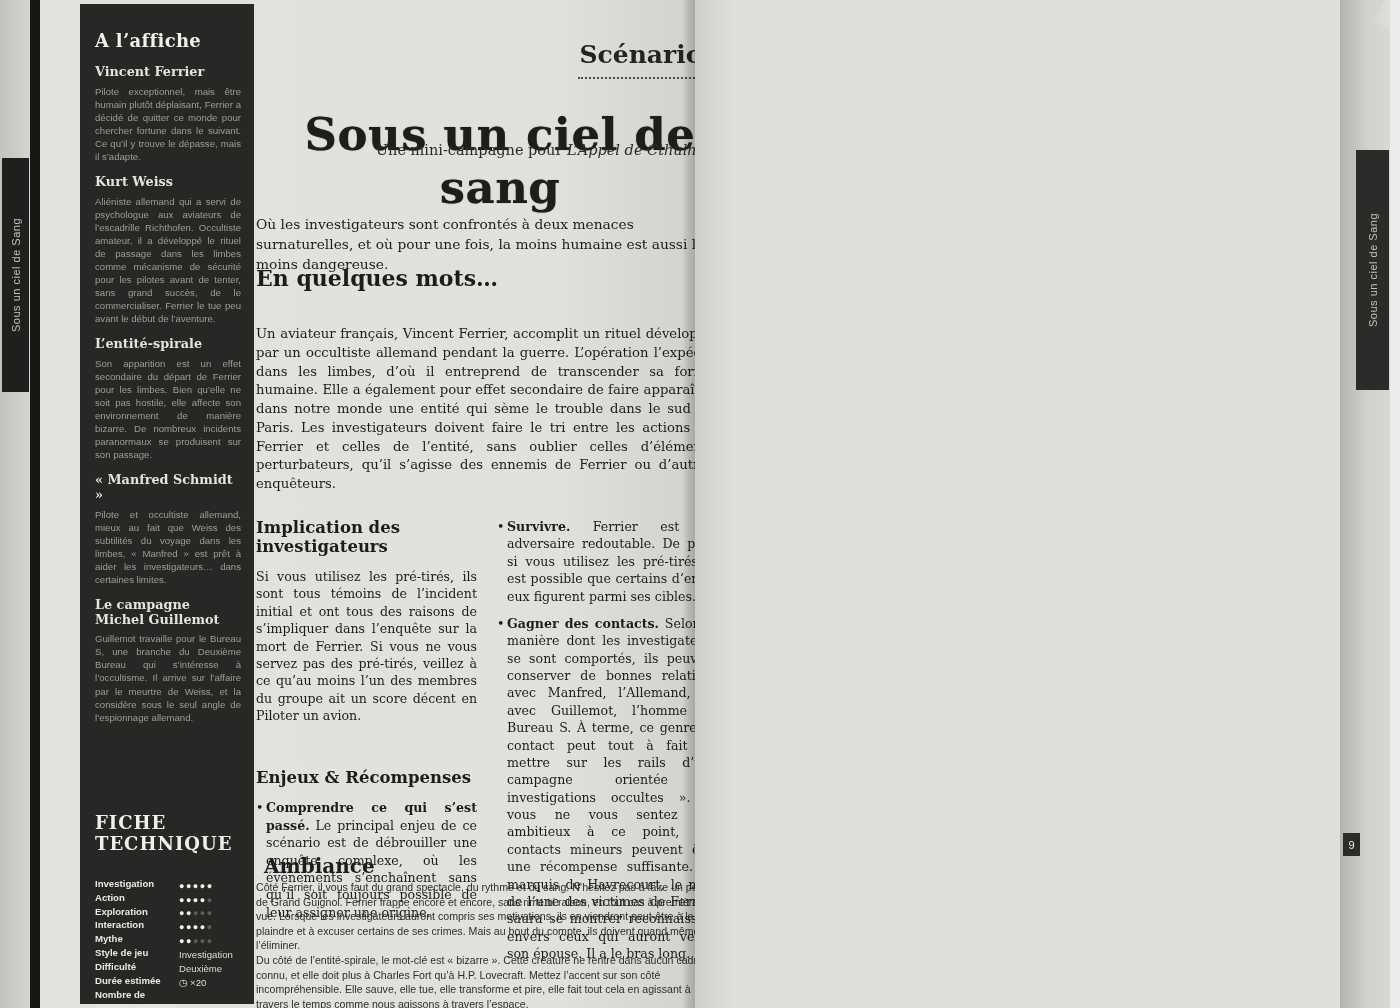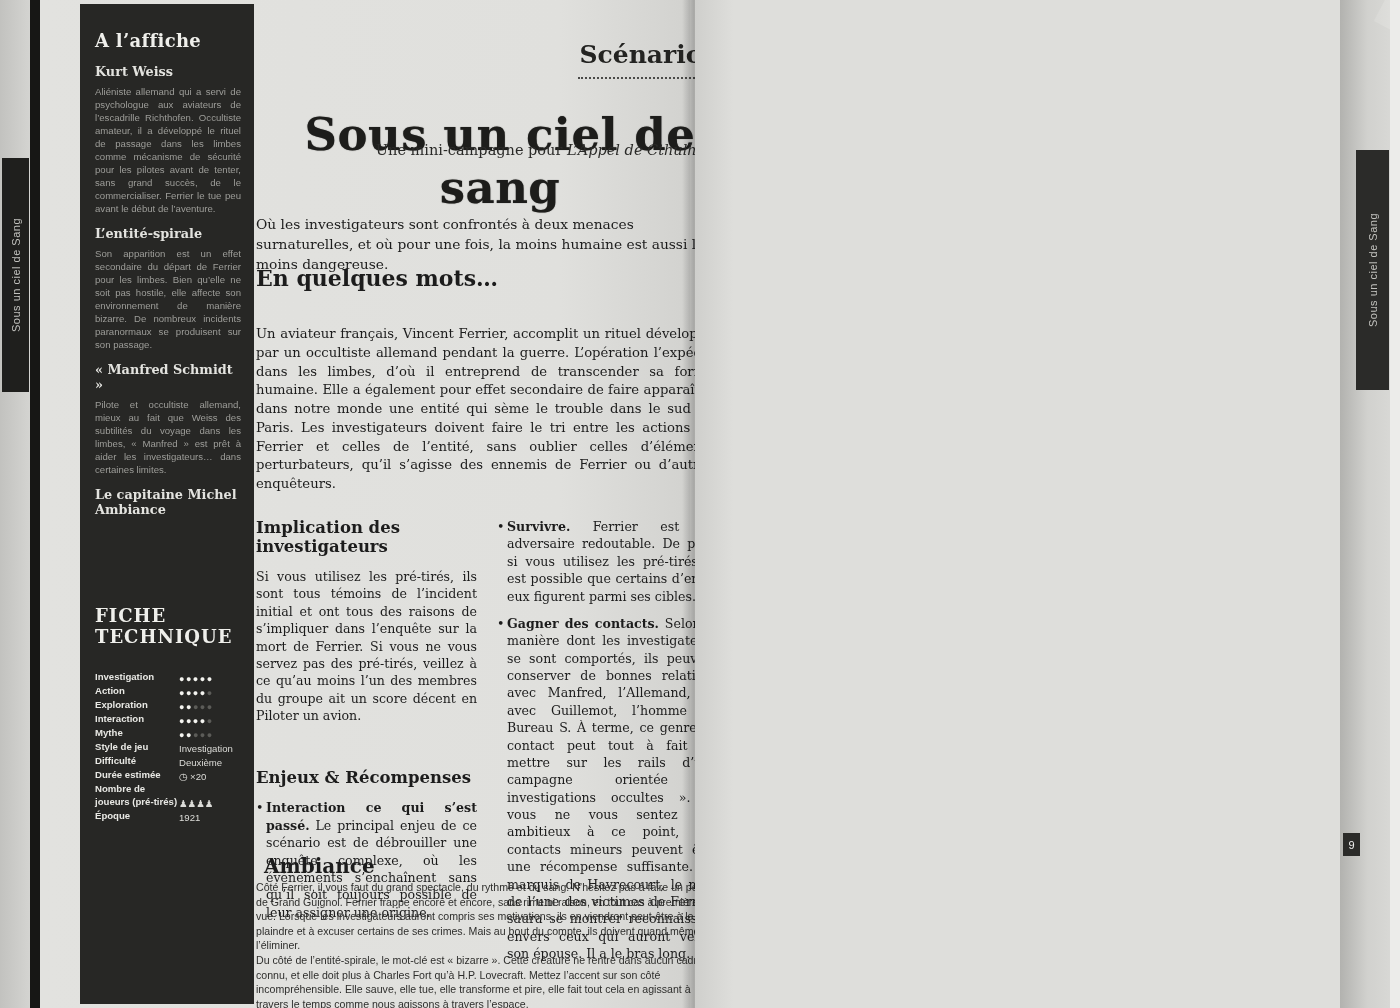--- a/index.html
+++ b/index.html
@@ -101,33 +101,38 @@
     <span>Sous un ciel de Sang</span>
   </div>
   <div class="rule-left"></div>
 
   <div class="page-left">
 
     <div class="sidebar-dark">
       <h2>A l’affiche</h2>
 
       <div class="sb-entry">
+        <h3>Vincent Ferrier</h3>
+        <p>Pilote exceptionnel, mais être humain plutôt déplaisant, Ferrier a décidé de quitter ce monde pour chercher fortune dans le suivant. Ce qu’il y trouve le dépasse, mais il s’adapte.</p>
+      </div>
+      <div class="sb-entry">
         <h3>Kurt Weiss</h3>
         <p>Aliéniste allemand qui a servi de psychologue aux aviateurs de l’escadrille Richthofen. Occultiste amateur, il a développé le rituel de passage dans les limbes comme mécanisme de sécurité pour les pilotes avant de tenter, sans grand succès, de le commercialiser. Ferrier le tue peu avant le début de l’aventure.</p>
       </div>
       <div class="sb-entry">
         <h3>L’entité-spirale</h3>
         <p>Son apparition est un effet secondaire du départ de Ferrier pour les limbes. Bien qu’elle ne soit pas hostile, elle affecte son environnement de manière bizarre. De nombreux incidents paranormaux se produisent sur son passage.</p>
       </div>
       <div class="sb-entry">
         <h3>« Manfred Schmidt »</h3>
         <p>Pilote et occultiste allemand, mieux au fait que Weiss des subtilités du voyage dans les limbes, « Manfred » est prêt à aider les investigateurs… dans certaines limites.</p>
       </div>
       <div class="sb-entry">
-        <h3>Le capitaine Michel Ambiance</h3>
+        <h3>Le campagne Michel Guillemot</h3>
+        <p>Guillemot travaille pour le Bureau S, une branche du Deuxième Bureau qui s’intéresse à l’occultisme. Il arrive sur l’affaire par le meurtre de Weiss, et la considère sous le seul angle de l’espionnage allemand.</p>
       </div>
 
       <div class="fiche">
         <h2>FICHE TECHNIQUE</h2>
 
         <div class="fiche-row">
           <span class="lab">Investigation</span>
           <span class="dots"><span class="on">●●●●●</span><span class="off"></span></span>
         </div>
         <div class="fiche-row">
@@ -178,21 +183,21 @@
     <p class="intro">Où les investigateurs sont confrontés à deux menaces surnaturelles, et où pour une fois, la moins humaine est aussi la moins dangereuse.</p>
 
     <h2 class="h-quelques">En quelques mots…</h2>
     <p class="p-quelques">Un aviateur français, Vincent Ferrier, accomplit un rituel développé par un occultiste allemand pendant la guerre. L’opération l’expédie dans les limbes, d’où il entreprend de transcender sa forme humaine. Elle a également pour effet secondaire de faire apparaître dans notre monde une entité qui sème le trouble dans le sud de Paris. Les investigateurs doivent faire le tri entre les actions de Ferrier et celles de l’entité, sans oublier celles d’éléments perturbateurs, qu’il s’agisse des ennemis de Ferrier ou d’autres enquêteurs.</p>
 
     <div class="cols-left">
       <div class="col">
         <h3>Implication des investigateurs</h3>
         <p>Si vous utilisez les pré-tirés, ils sont tous témoins de l’incident initial et ont tous des raisons de s’impliquer dans l’enquête sur la mort de Ferrier. Si vous ne vous servez pas des pré-tirés, veillez à ce qu’au moins l’un des membres du groupe ait un score décent en Piloter un avion.</p>
         <h3 class="h-enjeux">Enjeux &amp; Récompenses</h3>
-        <p class="bullet"><b>Interaction ce qui s’est passé.</b><span> Le principal enjeu de ce scénario est de débrouiller une enquête complexe, où les événements s’enchaînent sans qu’il soit toujours possible de leur assigner une origine.</span></p>
+        <p class="bullet"><b>Comprendre ce qui s’est passé.</b><span> Le principal enjeu de ce scénario est de débrouiller une enquête complexe, où les événements s’enchaînent sans qu’il soit toujours possible de leur assigner une origine.</span></p>
       </div>
       <div class="col">
         <p class="bullet"><b>Survivre.</b><span> Ferrier est un adversaire redoutable. De plus, si vous utilisez les pré-tirés, il est possible que certains d’entre eux figurent parmi ses cibles.</span></p>
         <p class="bullet"><b>Gagner des contacts.</b><span> Selon la manière dont les investigateurs se sont comportés, ils peuvent conserver de bonnes relations avec Manfred, l’Allemand, ou avec Guillemot, l’homme du Bureau S. À terme, ce genre de contact peut tout à fait les mettre sur les rails d’une campagne orientée « investigations occultes ». Si vous ne vous sentez pas ambitieux à ce point, des contacts mineurs peuvent être une récompense suffisante. Le marquis de Havrecourt, le mari de l’une des victimes de Ferrier, saura se montrer reconnaissant envers ceux qui auront vengé son épouse. Il a le bras long.</span></p>
       </div>
     </div>
 
     <h3 class="h-ambiance">Ambiance</h3>
     <div class="p-ambiance">
       <p>Côté Ferrier, il vous faut du grand spectacle, du rythme et du sang. N’hésitez pas à faire un peu de Grand Guignol. Ferrier frappe encore et encore, sans rime ni raison, en tout cas à première vue. Lorsque les investigateurs auront compris ses motivations, ils en viendront peut-être à le plaindre et à excuser certains de ses crimes. Mais au bout du compte, ils doivent quand même l’éliminer.</p>

